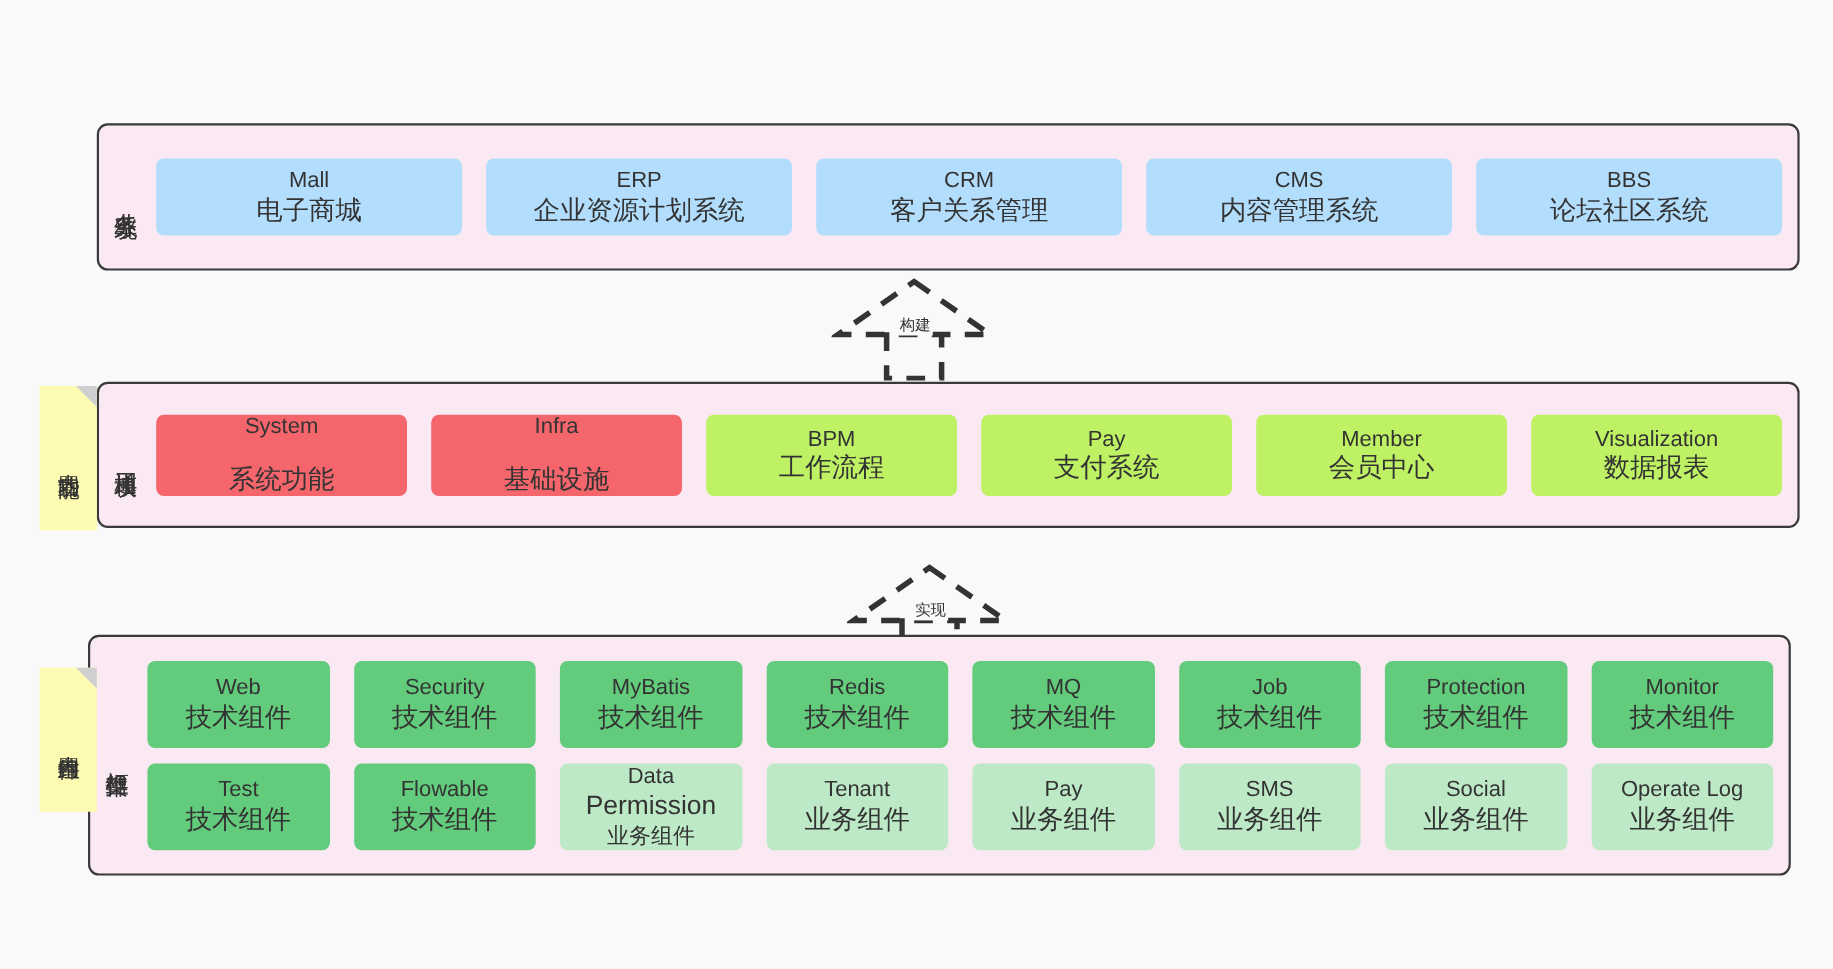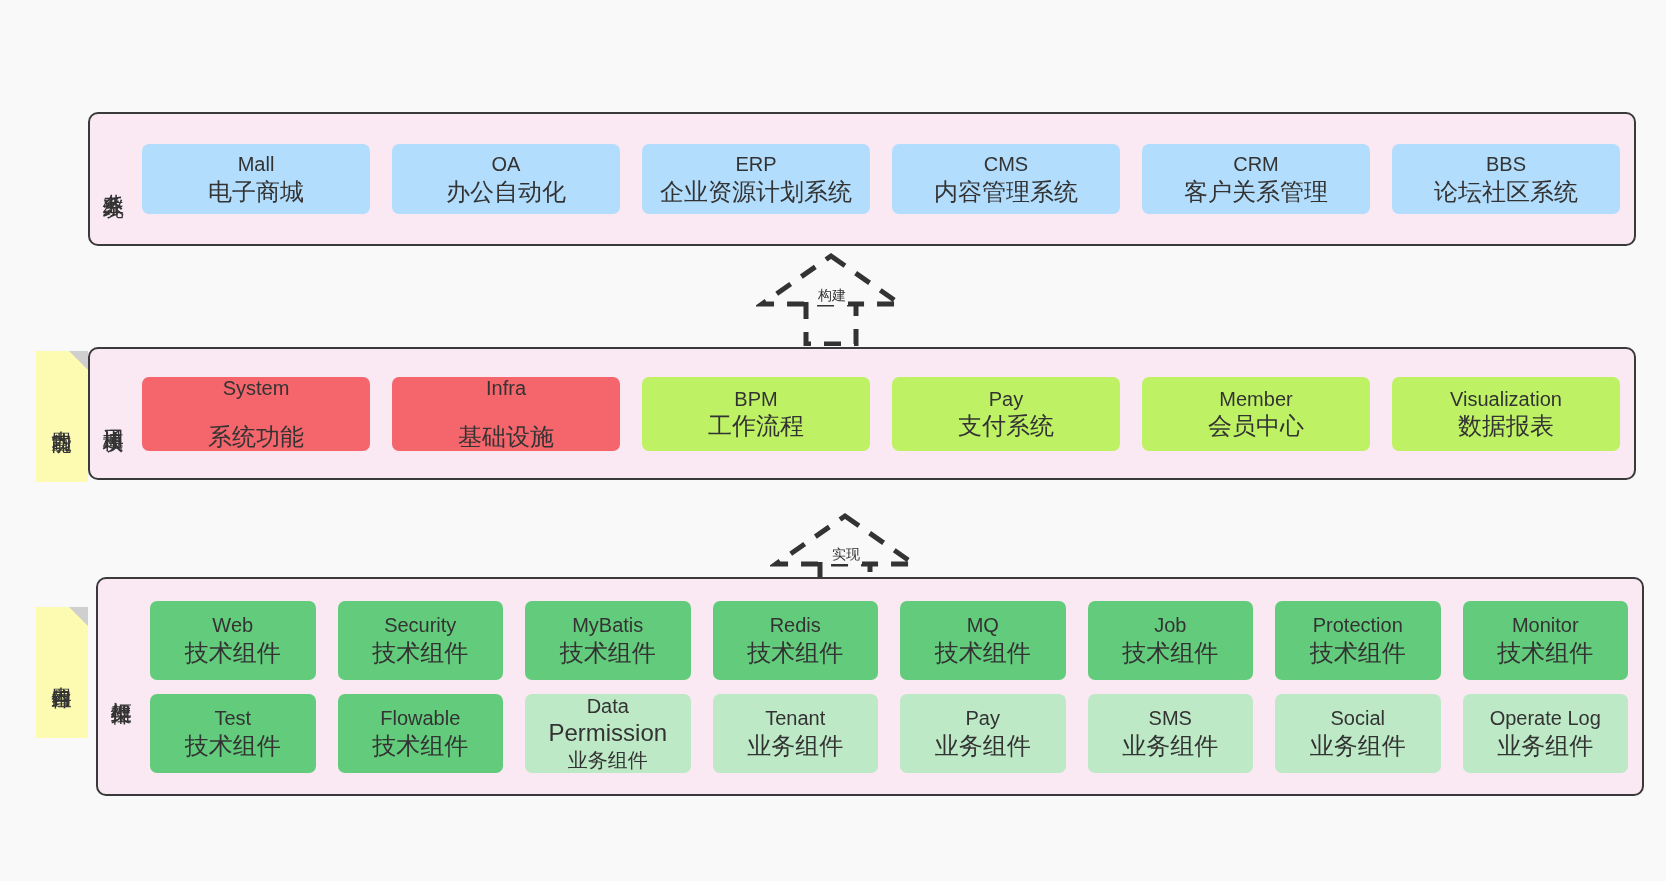--- a/index.html
+++ b/index.html
@@ -86,21 +86,21 @@
   
   .c-blue       { background: #b3ddfc; }
   .c-red        { background: #f4666c; gap: 21px; }
   .c-pink       { background: #bef264; }
   .c-green      { background: #63cc7c; }
   .c-lightgreen { background: #bde9c6; }
 
   
   #band-business { left: 88px;  top: 112px; width: 1548px; height: 134px; }
   #band-common   { left: 88px;  top: 347px; width: 1548px; height: 133px; }
-  #band-framework{ left: 96px;  top: 577px; width: 1548px; height: 219px; }
+  #band-framework{ left: 80px;  top: 577px; width: 1548px; height: 219px; }
 
   #band-business .cell { height: 70px; }
   #band-common   .cell { height: 74px; }
   #band-framework .cell { height: 79px; }
 
   #band-framework .band-body { gap: 14px; }
 
   
   .note {
     position: absolute;
@@ -156,34 +156,30 @@
 
   <div class="band" id="band-business">
     <div class="band-label">业务系统</div>
     <div class="band-body">
       <div class="row">
         <div class="cell c-blue">
           <div class="t1">Mall</div>
           <div class="t2">电子商城</div>
         </div>
         <div class="cell c-blue">
-          <div class="t1">OA</div>
-          <div class="t2">办公自动化</div>
-        </div>
-        <div class="cell c-blue">
           <div class="t1">ERP</div>
           <div class="t2">企业资源计划系统</div>
         </div>
         <div class="cell c-blue">
+          <div class="t1">CRM</div>
+          <div class="t2">客户关系管理</div>
+        </div>
+        <div class="cell c-blue">
           <div class="t1">CMS</div>
           <div class="t2">内容管理系统</div>
-        </div>
-        <div class="cell c-blue">
-          <div class="t1">CRM</div>
-          <div class="t2">客户关系管理</div>
         </div>
         <div class="cell c-blue">
           <div class="t1">BBS</div>
           <div class="t2">论坛社区系统</div>
         </div>
       </div>
     </div>
   </div>
 
   <div class="arrow" id="arrow-build">

